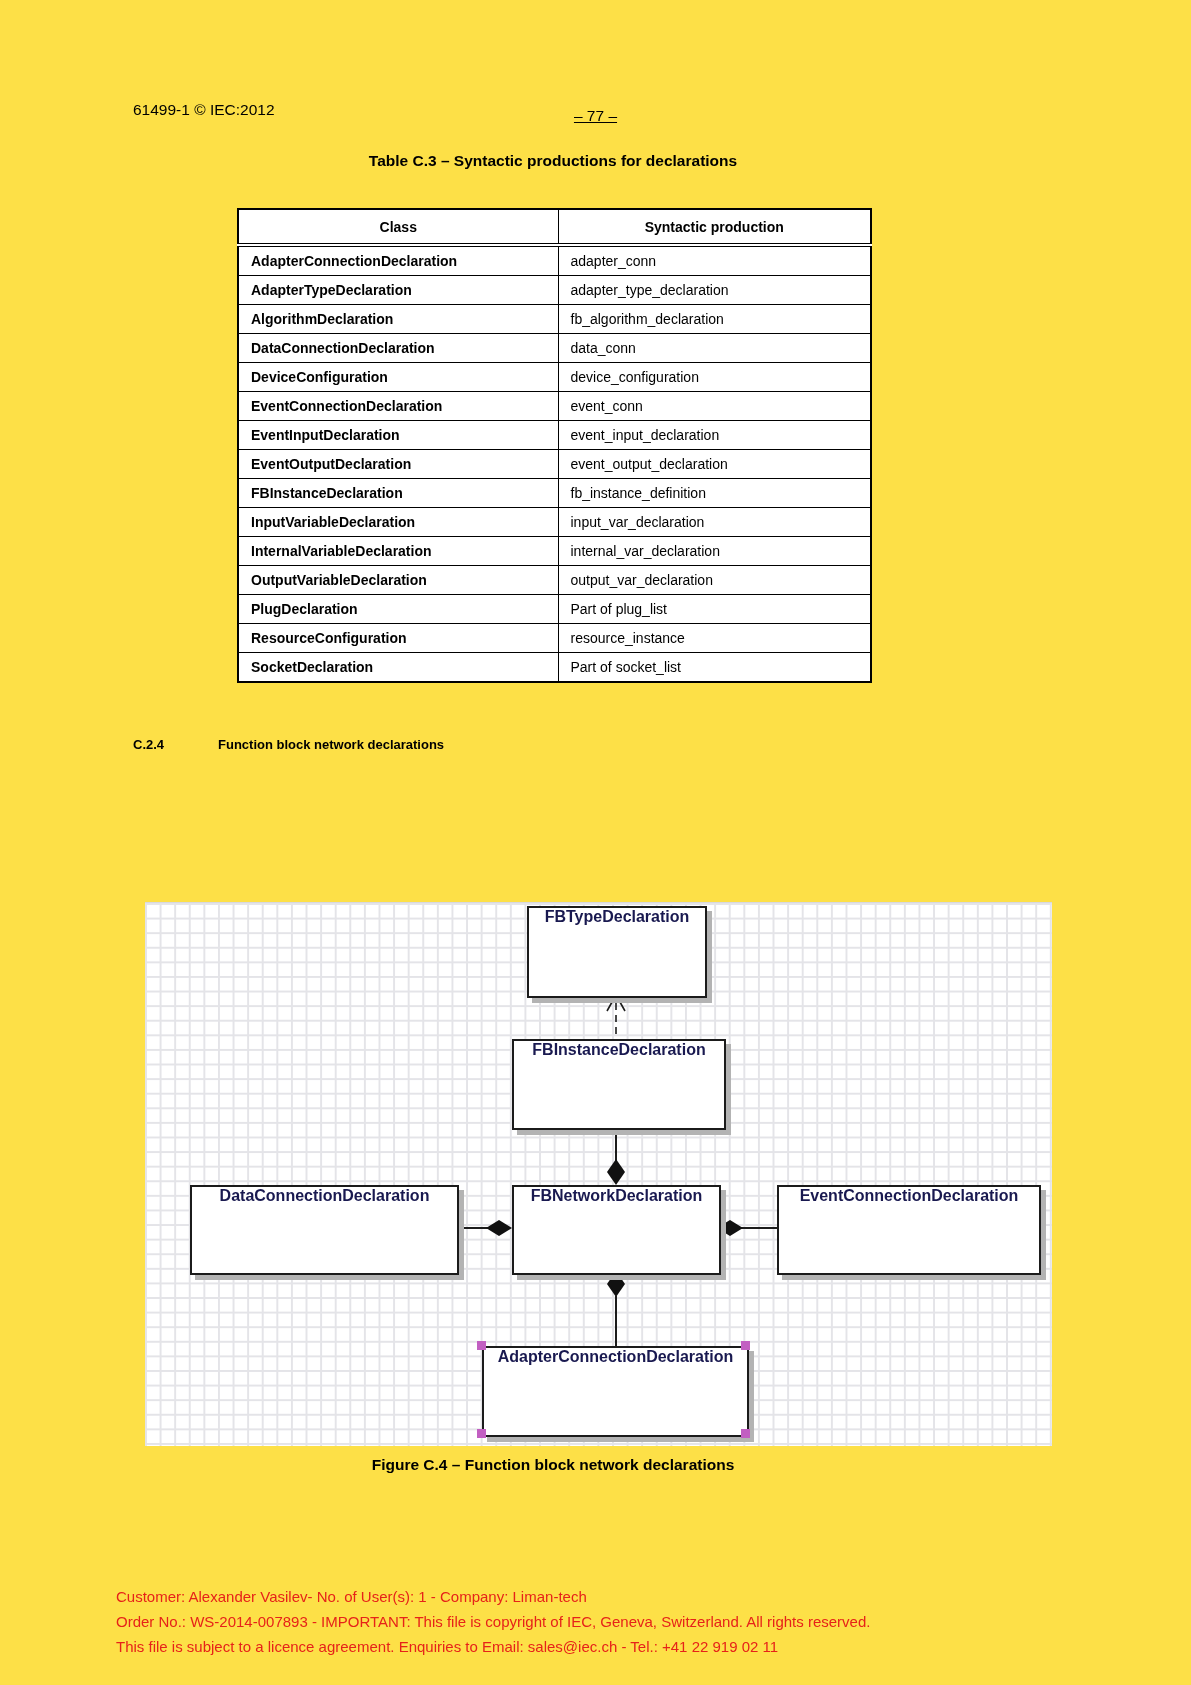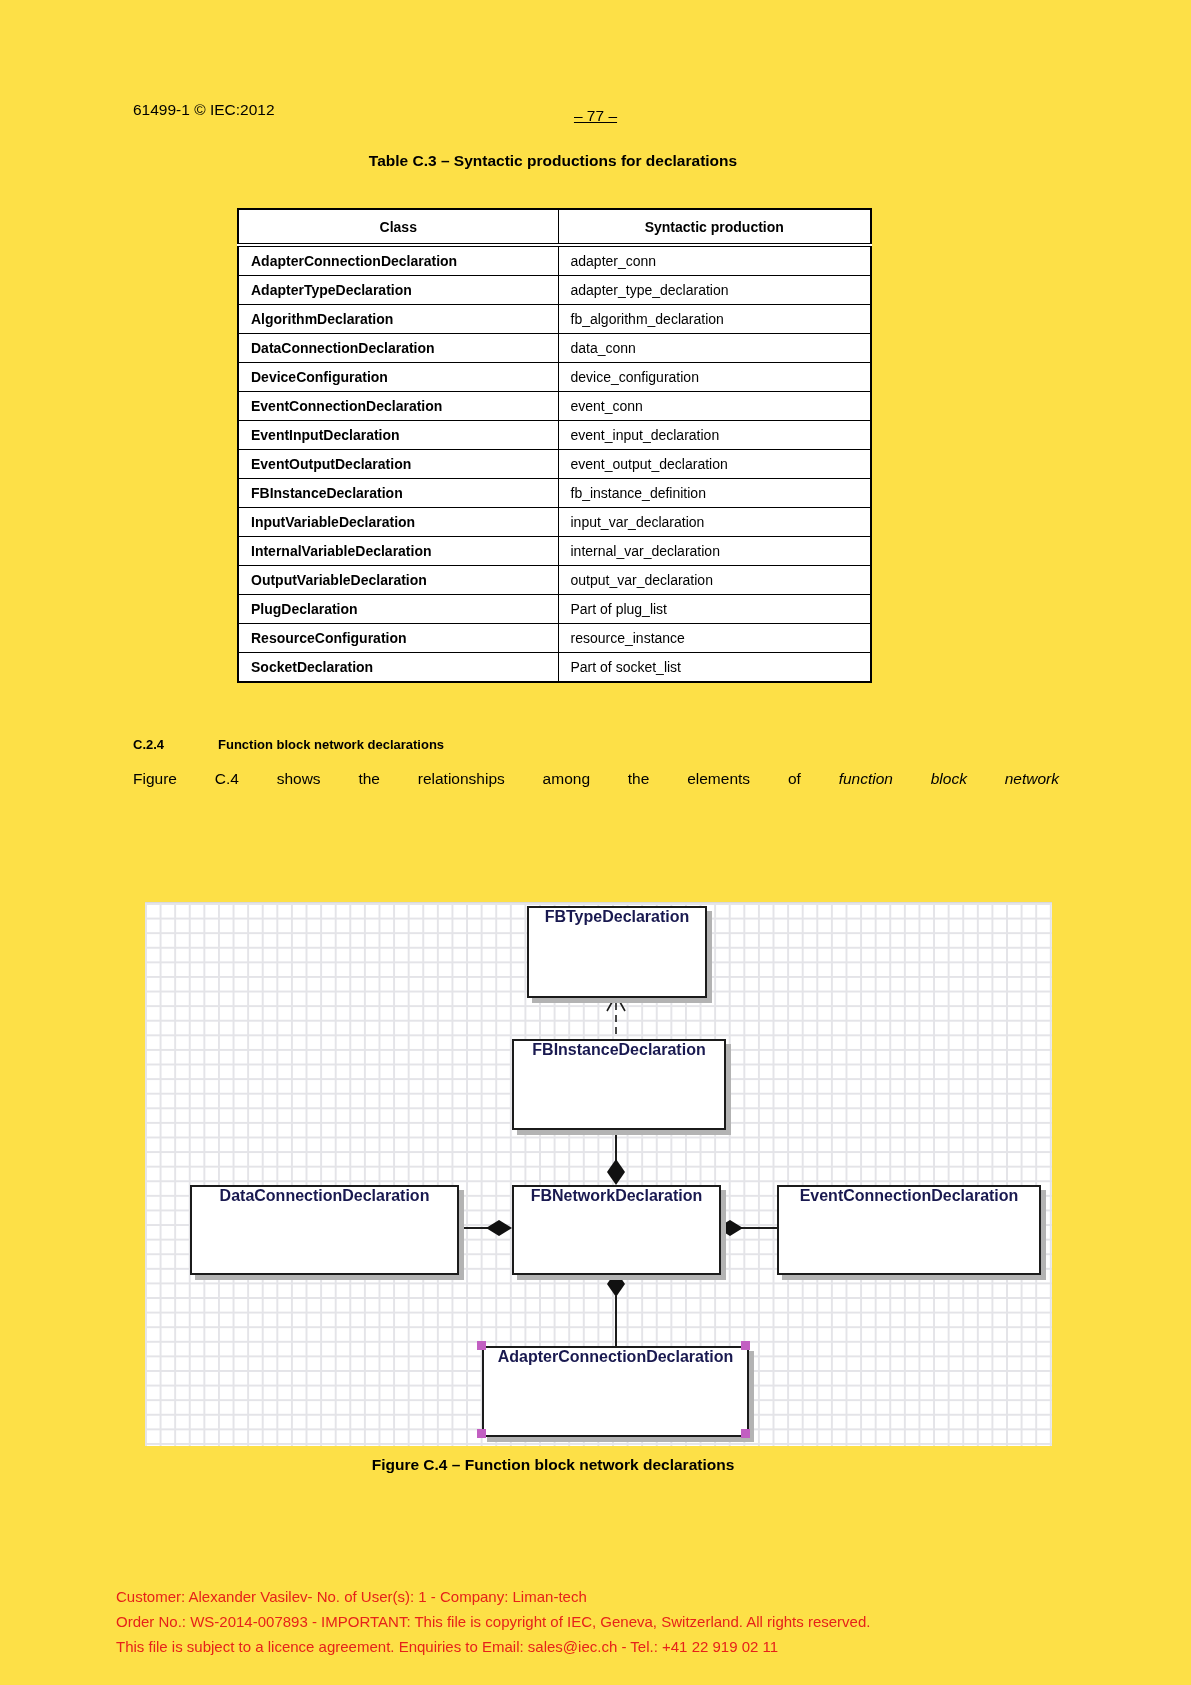--- a/index.html
+++ b/index.html
@@ -153,21 +153,20 @@
       <td class="prod">Part of socket_list</td>
     </tr>
   </tbody>
   </table>
 
   <div class="sec-head">
     <span class="sec-num">C.2.4</span><span class="sec-title">Function block network declarations</span>
   </div>
 
   <p class="body-para">
-    <span class="jline" style="display:block;"><span>Figure C.4 shows the relationships among the elements of</span> <i>function block network</i></span>
   </p>
 
   <div class="diagram">
     <svg viewBox="0 0 907 543">
 
       <g stroke="#1c1c1c" stroke-width="1.6" fill="none">
         <line x1="471" y1="100" x2="471" y2="136" stroke-dasharray="7 5"></line>
         <path d="M471 92 L462 108 M471 92 L480 108"></path>
       </g>
 

